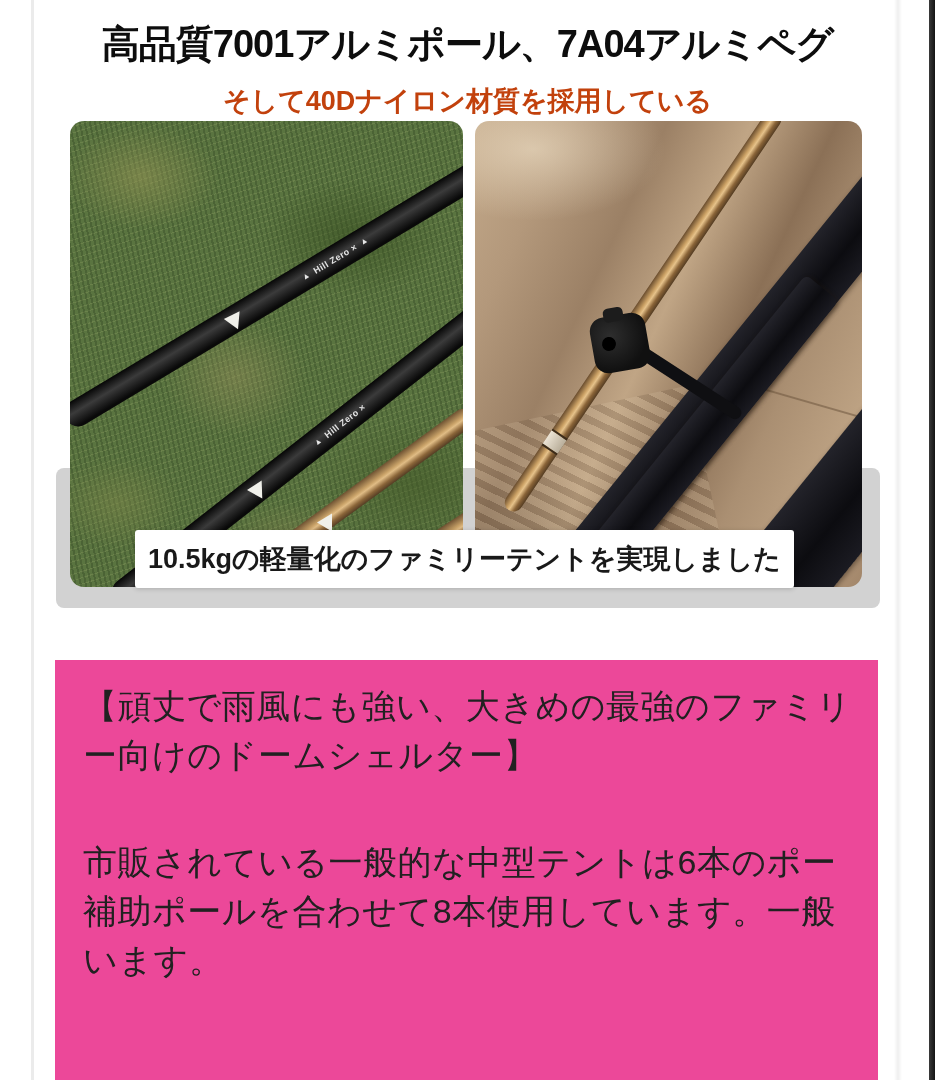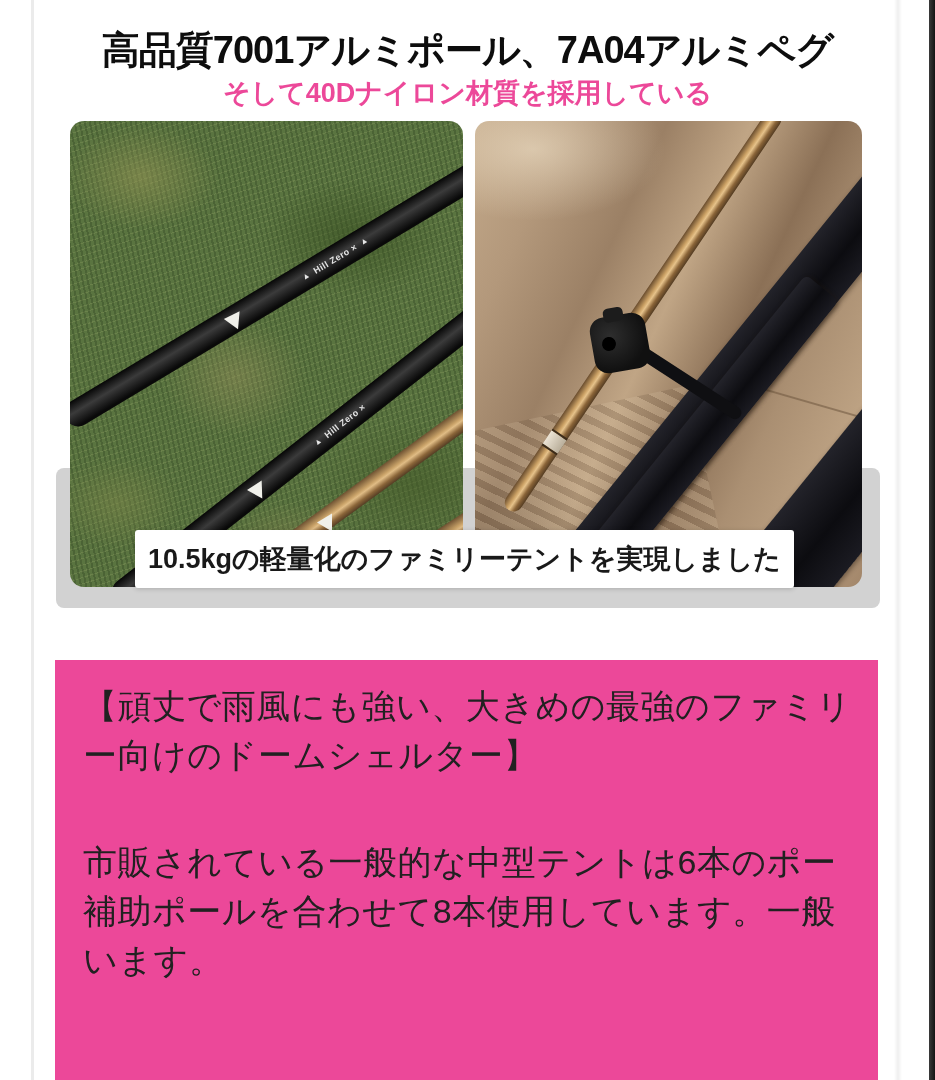--- a/index.html
+++ b/index.html
@@ -7,24 +7,24 @@
     position:relative;width:935px;height:1080px;overflow:hidden;background:#ffffff;
     font-family:"Liberation Sans","DejaVu Sans",sans-serif;color:#1c1c1c;
   }
   
   .edge-left{position:absolute;left:31px;top:0;width:3px;height:1080px;background:#ebebeb;}
   .edge-right-soft{position:absolute;left:894px;top:0;width:8px;height:1080px;
     background:linear-gradient(90deg,rgba(0,0,0,0),#efefef 50%,rgba(0,0,0,0));}
   .edge-right-dark{position:absolute;left:929px;top:0;width:6px;height:1080px;
     background:linear-gradient(90deg,#3a3a3a,#141414);}
   
-  .header{position:absolute;left:0;top:10px;width:935px;text-align:center;}
+  .header{position:absolute;left:0;top:4px;width:935px;text-align:center;}
   .title{margin-top:16px;font-size:38px;line-height:48px;font-weight:800;
     letter-spacing:-1px;color:#0d0d0d;white-space:nowrap;}
-  .subtitle{margin-top:2px;font-size:27px;line-height:34px;font-weight:600;color:#ec4899;white-space:nowrap;}
+  .subtitle{margin-top:16px;font-size:27px;line-height:34px;font-weight:600;color:#c2410c;white-space:nowrap;}
   
   .gray-band{position:absolute;left:56px;top:468px;width:824px;height:140px;background:#d2d2d2;border-radius:8px;}
   .photo{position:absolute;top:121px;height:466px;border-radius:14px;overflow:hidden;}
   .photo-left{left:70px;width:393px;
     background-color:#5a7440;
     background-image:
       radial-gradient(ellipse 120px 80px at 18% 12%,rgba(150,150,85,.55),rgba(0,0,0,0) 65%),
       radial-gradient(ellipse 140px 90px at 72% 25%,rgba(55,78,32,.6),rgba(0,0,0,0) 65%),
       radial-gradient(ellipse 110px 90px at 42% 55%,rgba(160,150,95,.4),rgba(0,0,0,0) 65%),
       radial-gradient(ellipse 150px 100px at 88% 78%,rgba(66,88,38,.55),rgba(0,0,0,0) 65%),

